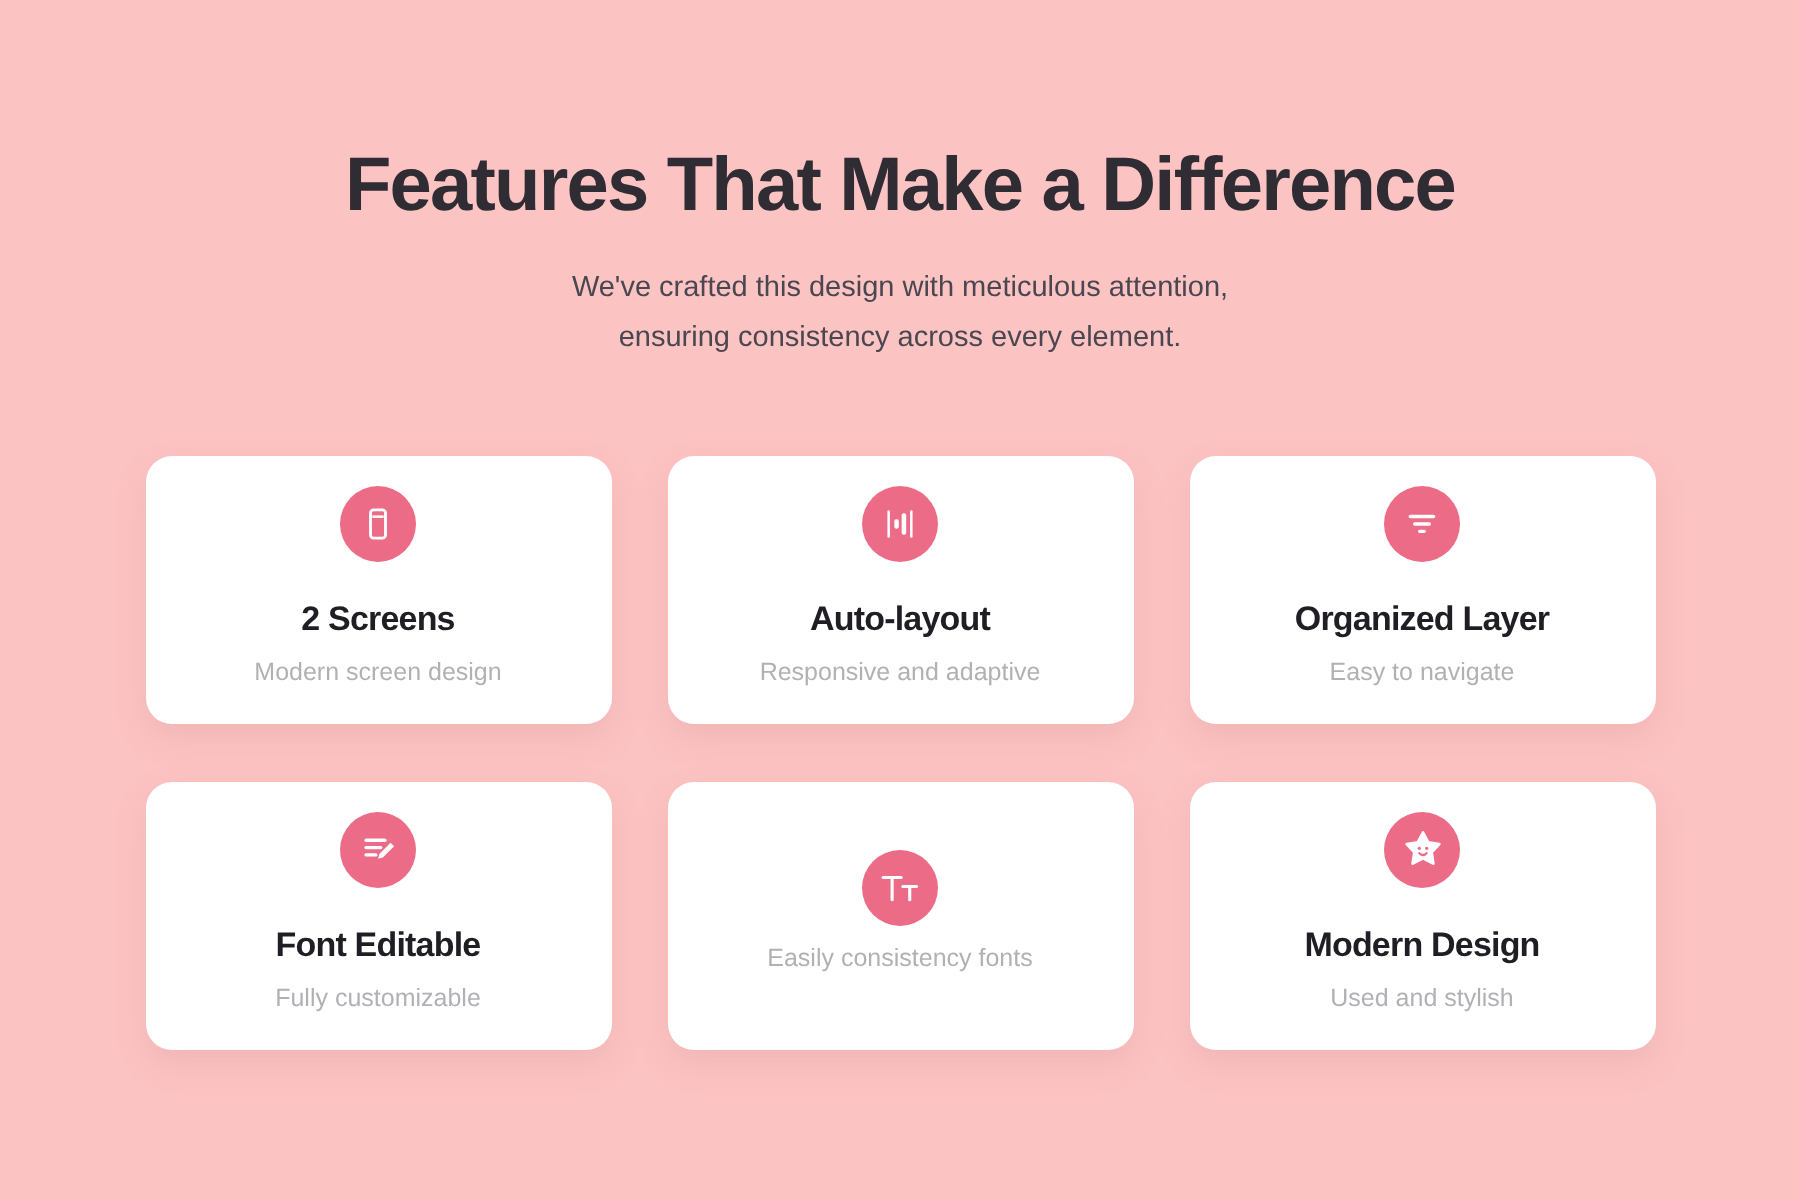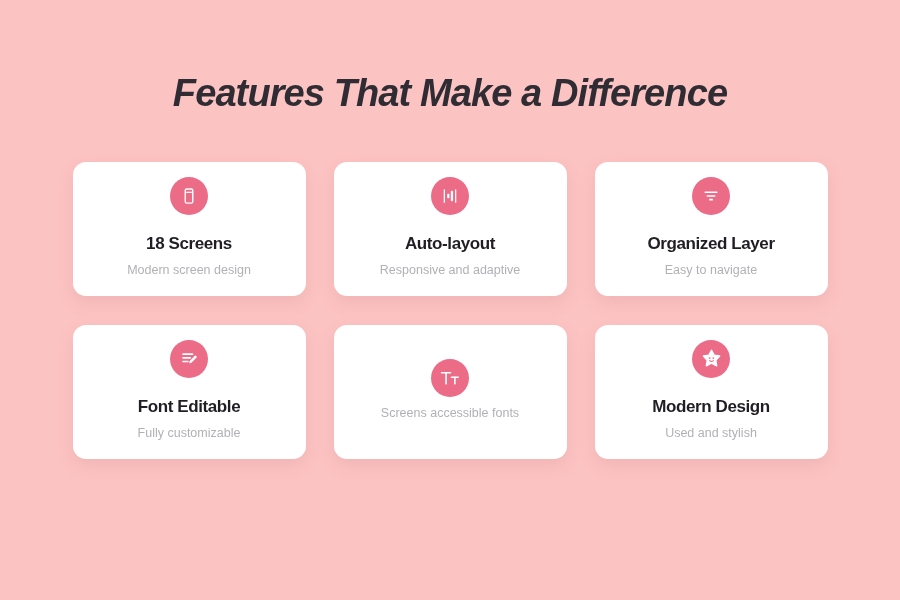--- a/index.html
+++ b/index.html
@@ -23,21 +23,20 @@
     display: flex;
     flex-direction: column;
     align-items: center;
   }
 
   
   .header {
     width: 100%;
     text-align: center;
     padding-top: 72px;
-    font-style: italic;
   }
 
   .page-title {
     font-size: 38px;
     font-weight: 700;
     letter-spacing: -0.9px;
     color: #2f2d33;
     line-height: 1.15;
   }
 
@@ -105,32 +104,36 @@
     line-height: 1.25;
   }
 </style>
 </head>
 <body>
 
 <div class="page">
 
   <div class="header">
     <h1 class="page-title">Features That Make a Difference</h1>
+    <p class="subtitle">
+      <span class="subtitle-line">We've crafted this design with meticulous attention,</span>
+      <span class="subtitle-line">ensuring consistency across every element.</span>
+    </p>
   </div>
 
   <div class="grid">
 
     <div class="card">
       <span class="icon-circle">
         <svg width="20" height="20" viewBox="0 0 24 24" fill="none">
           <rect x="7.5" y="3.5" width="9" height="17" rx="1.9" stroke="#ffffff" stroke-width="1.7"></rect>
           <line x1="8.6" y1="7.6" x2="15.4" y2="7.6" stroke="#ffffff" stroke-width="1.5"></line>
         </svg>
       </span>
-      <div class="card-title">18 Screens</div>
+      <div class="card-title">2 Screens</div>
       <div class="card-desc">Modern screen design</div>
     </div>
 
     <div class="card">
       <span class="icon-circle">
         <svg width="20" height="20" viewBox="0 0 24 24" fill="none">
           <line x1="5.2" y1="4.5" x2="5.2" y2="19.5" stroke="#ffffff" stroke-width="1.5" stroke-linecap="round"></line>
           <line x1="18.8" y1="4.5" x2="18.8" y2="19.5" stroke="#ffffff" stroke-width="1.5" stroke-linecap="round"></line>
           <rect x="8.6" y="9.2" width="2.7" height="5.6" rx="1.1" fill="#ffffff"></rect>
           <rect x="13.0" y="5.6" width="2.7" height="12.8" rx="1.2" fill="#ffffff"></rect>
@@ -167,21 +170,21 @@
 
     <div class="card">
       <span class="icon-circle">
         <svg width="22" height="22" viewBox="0 0 24 24" fill="none">
           <line x1="2.8" y1="6.3" x2="12.6" y2="6.3" stroke="#ffffff" stroke-width="1.7" stroke-linecap="round"></line>
           <line x1="7.7" y1="6.3" x2="7.7" y2="18.4" stroke="#ffffff" stroke-width="1.7" stroke-linecap="round"></line>
           <line x1="13.6" y1="11.2" x2="21.0" y2="11.2" stroke="#ffffff" stroke-width="1.7" stroke-linecap="round"></line>
           <line x1="17.3" y1="11.2" x2="17.3" y2="18.4" stroke="#ffffff" stroke-width="1.7" stroke-linecap="round"></line>
         </svg>
       </span>
-      <div class="card-desc">Screens accessible fonts</div>
+      <div class="card-desc">Easily consistency fonts</div>
     </div>
 
     <div class="card">
       <span class="icon-circle">
         <svg width="21" height="21" viewBox="0 0 24 24" fill="none">
           <path d="M12 2.6 L15.0 8.2 L21.3 9.2 L16.9 13.9 L17.9 20.3 L12 17.3 L6.1 20.3 L7.1 13.9 L2.7 9.2 L9.0 8.2 Z" fill="#ffffff" stroke="#ffffff" stroke-width="1.6" stroke-linejoin="round"></path>
           <circle cx="9.9" cy="11.6" r="0.95" fill="#ec6c88"></circle>
           <circle cx="14.1" cy="11.6" r="0.95" fill="#ec6c88"></circle>
           <path d="M9.9 14.4 Q12 16.5 14.1 14.4" stroke="#ec6c88" stroke-width="1.3" stroke-linecap="round" fill="none"></path>
         </svg>

